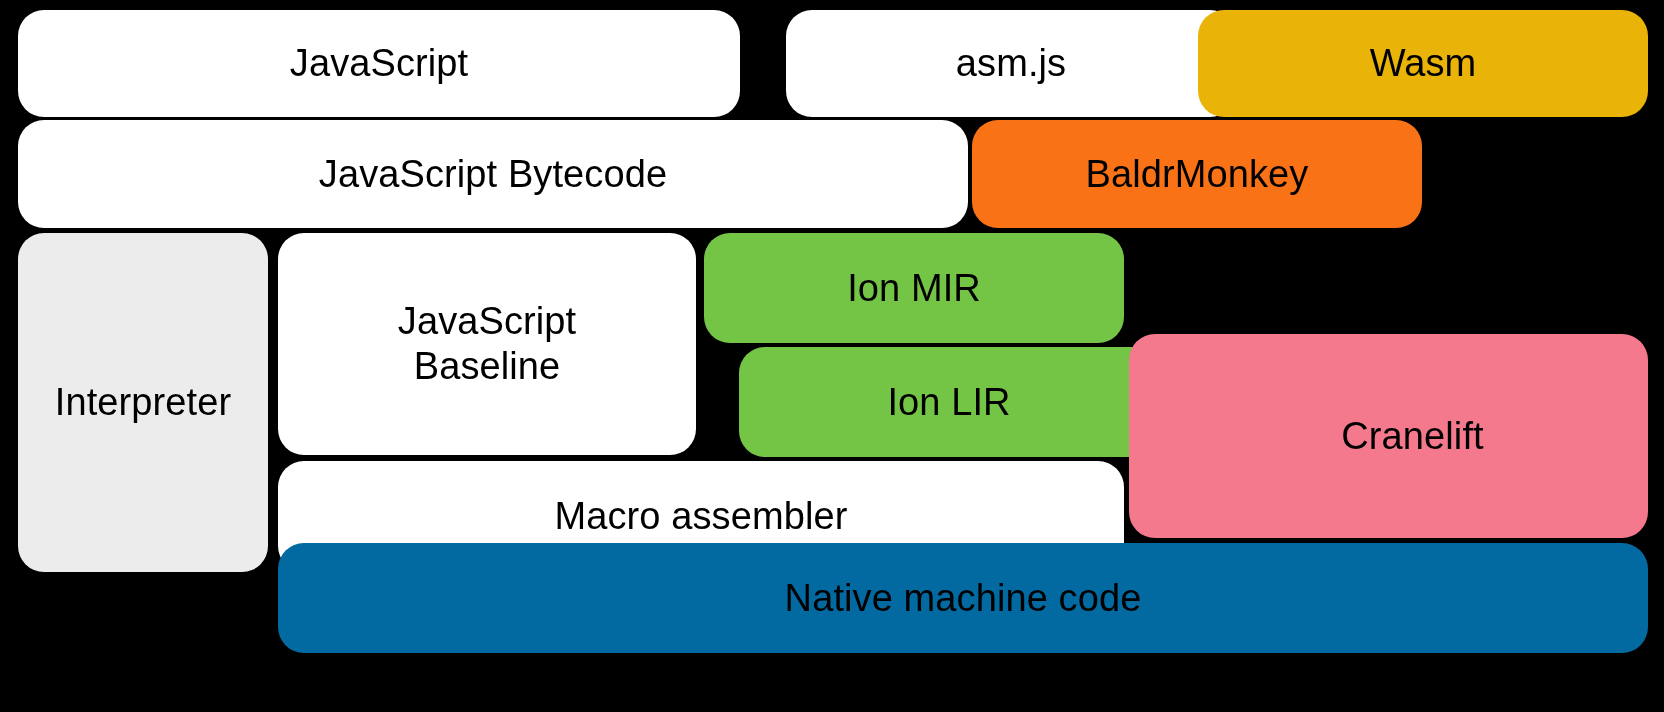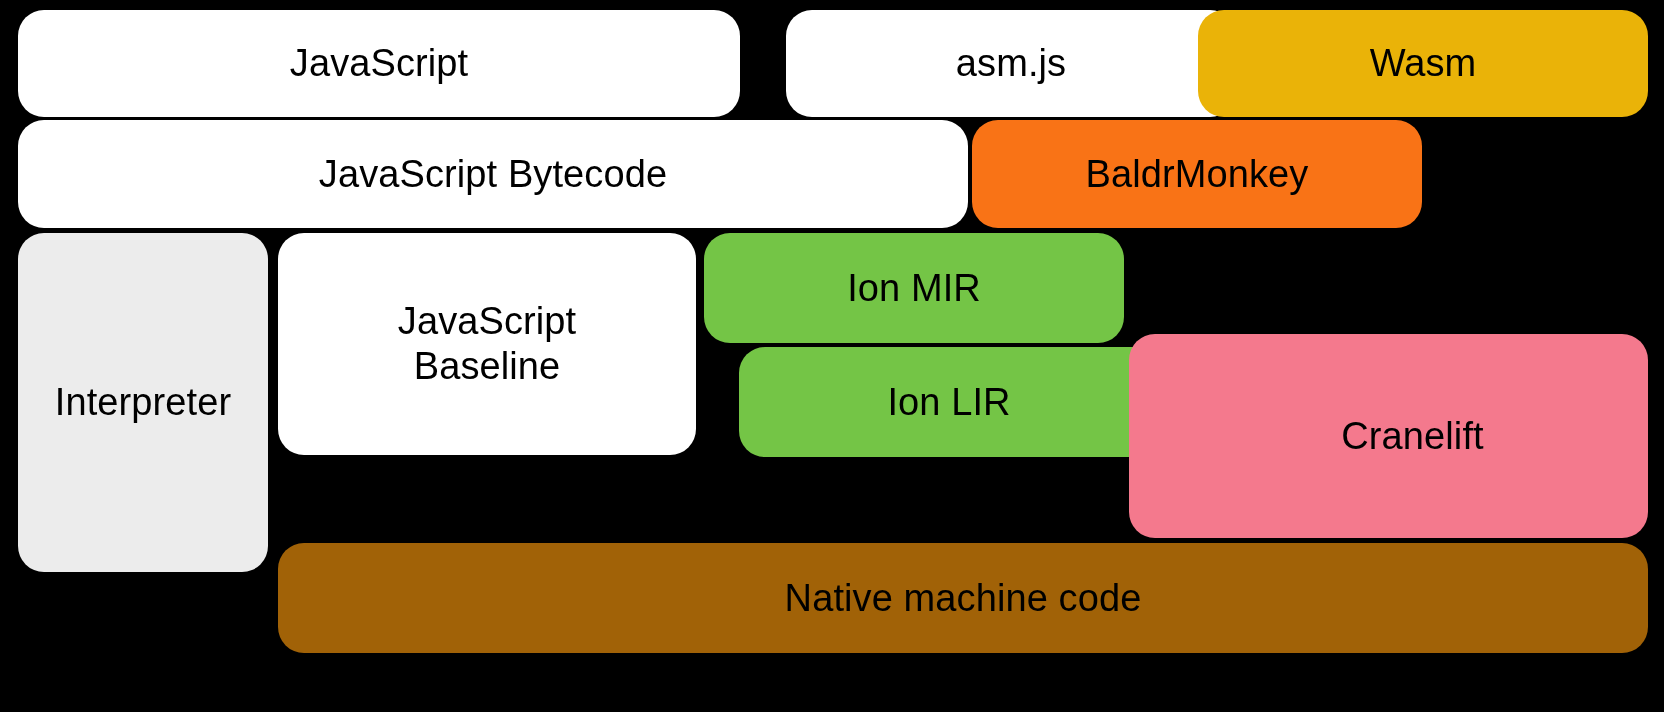--- a/index.html
+++ b/index.html
@@ -84,18 +84,21 @@
   </div>
 
   <div class="node fill-green" style="left: 739px; top: 347px; width: 420px; height: 110px; background: rgb(116, 197, 70);">
     <span class="label">Ion LIR</span>
   </div>
 
   <div class="node fill-pink" style="left: 1129px; top: 334px; width: 519px; height: 204px; background: rgb(244, 121, 141); padding-left: 48px;">
     <span class="label">Cranelift</span>
   </div>
 
+  <div class="node fill-white" style="left: 278px; top: 461px; width: 846px; height: 111px; background: rgb(255, 255, 255);">
+    <span class="label">Macro assembler</span>
+  </div>
 
-  <div class="node fill-white" style="left: 278px; top: 543px; width: 1370px; height: 110px; background: #a16207;">
+  <div class="node fill-white" style="left: 278px; top: 543px; width: 1370px; height: 110px; background: #0369a1;">
     <span class="label">Native machine code</span>
   </div>
 
 </div>
 
 </body></html>

